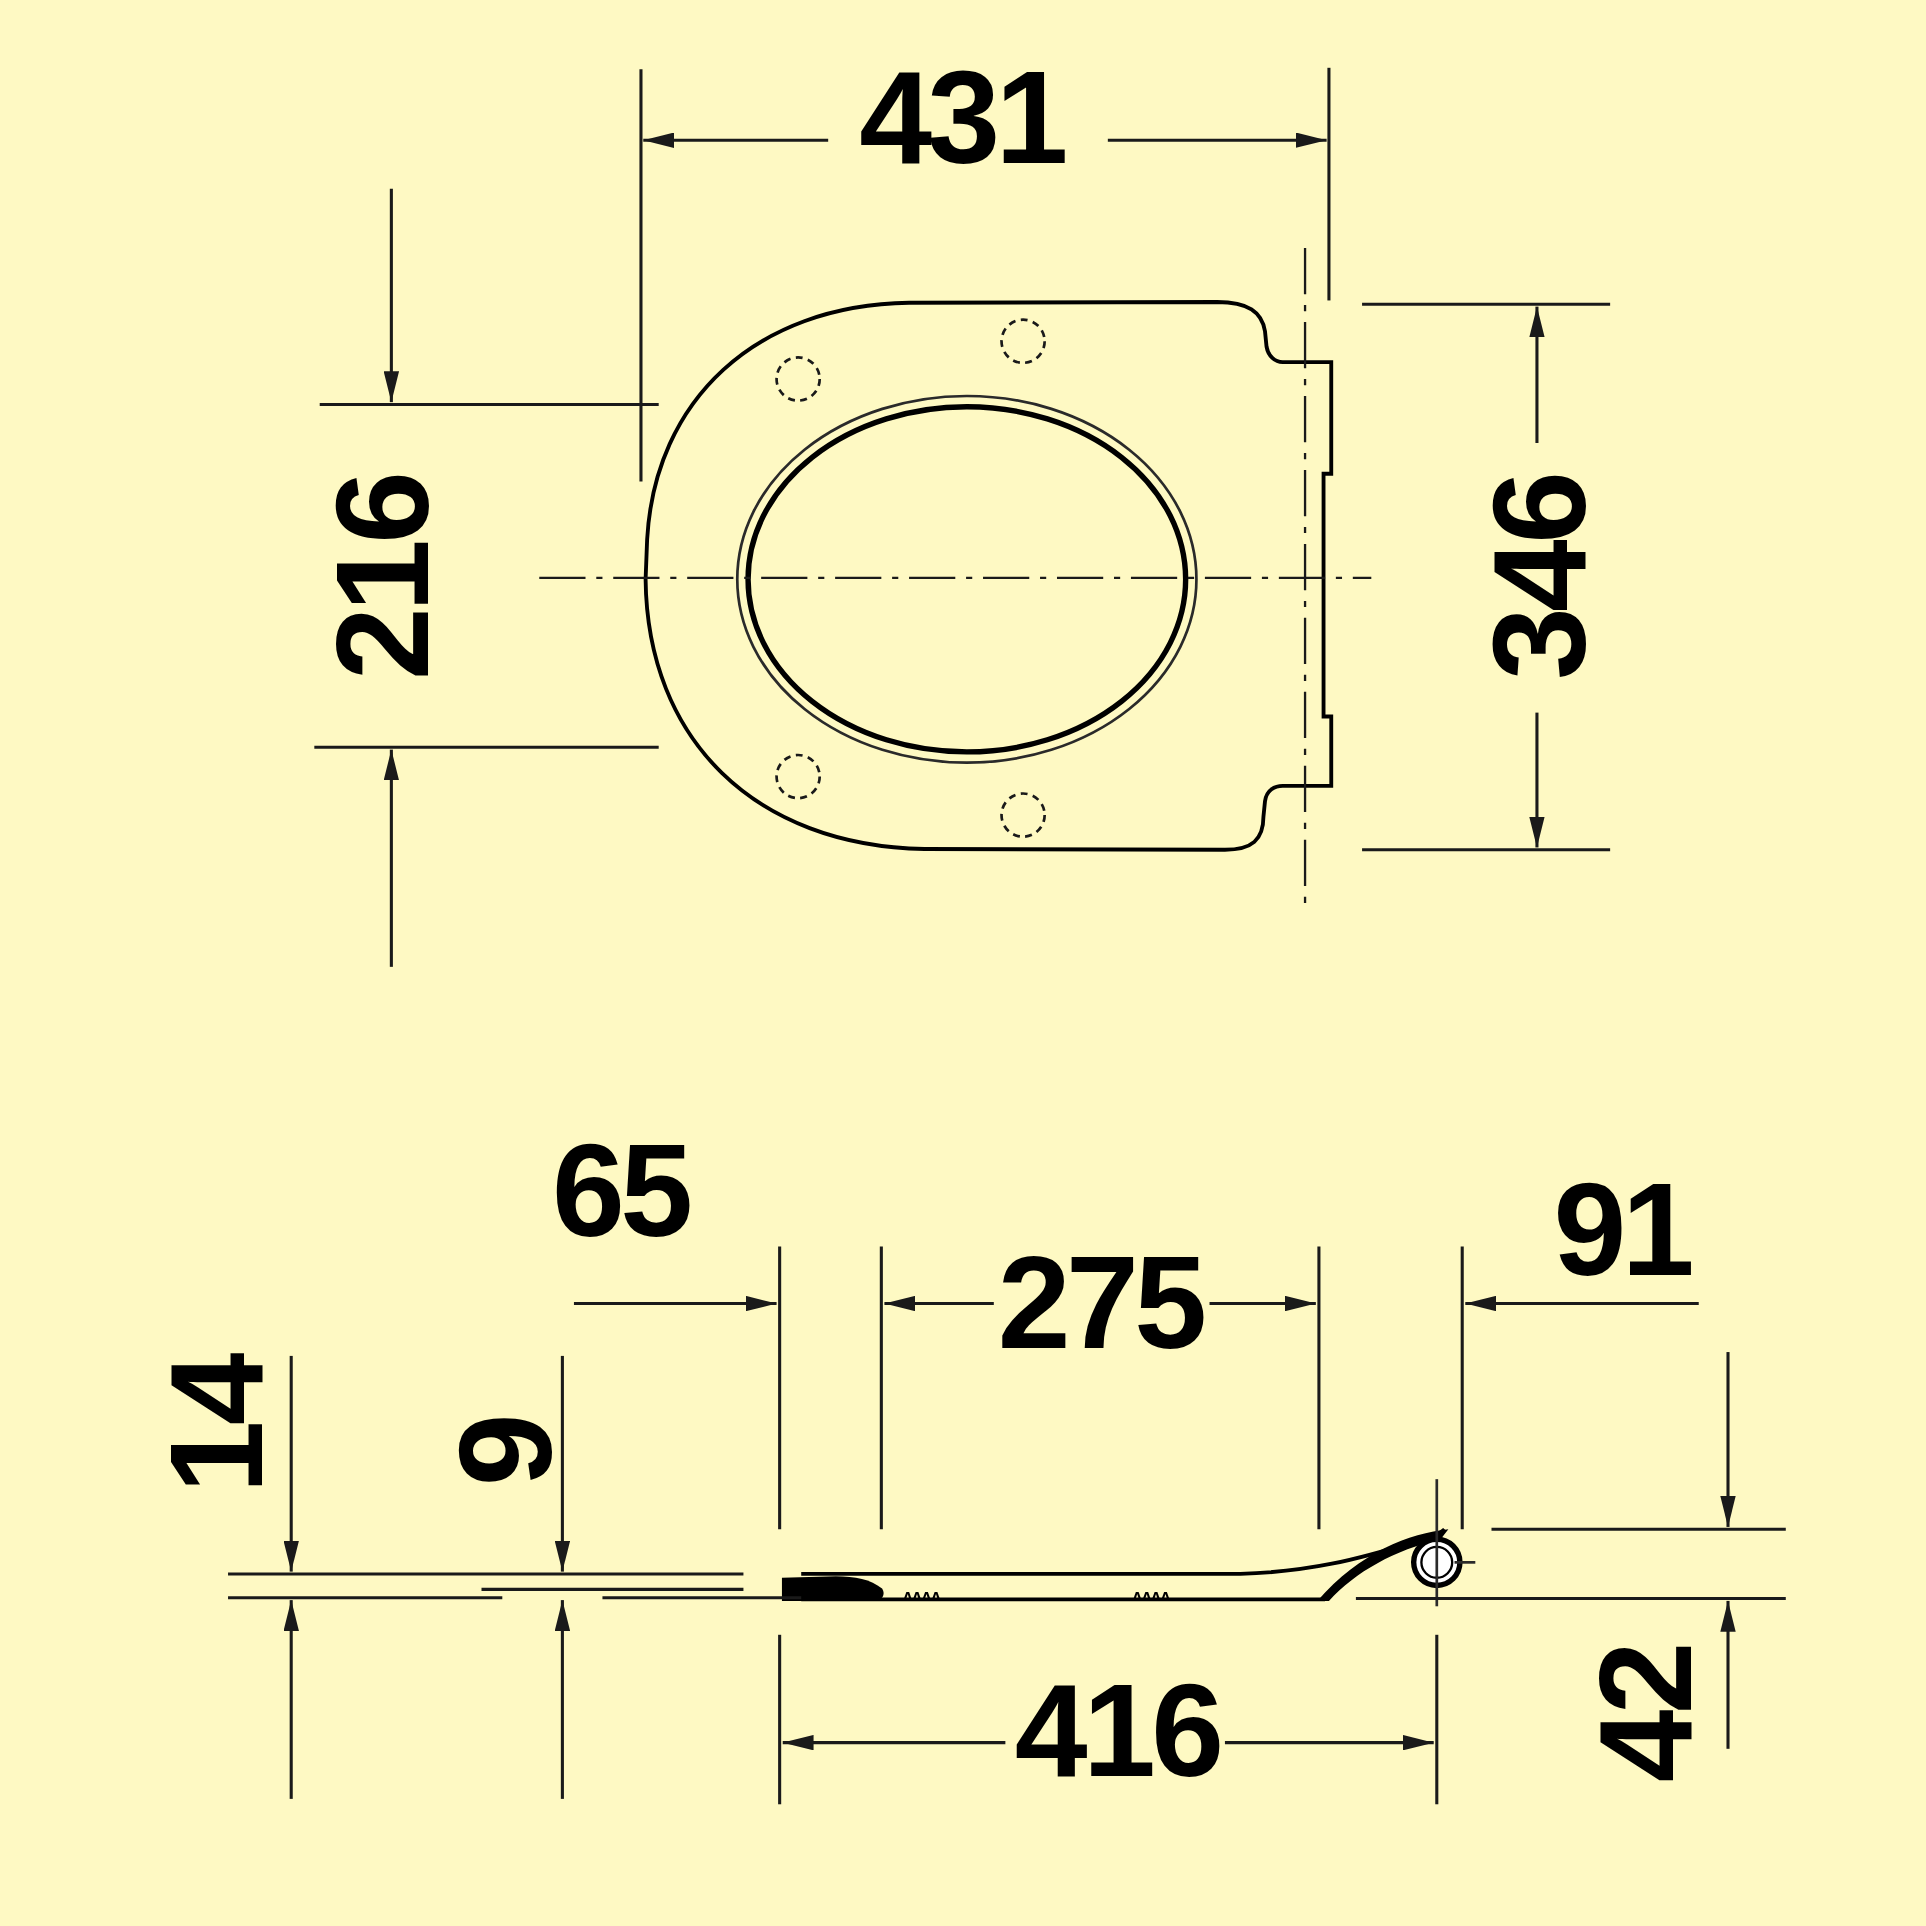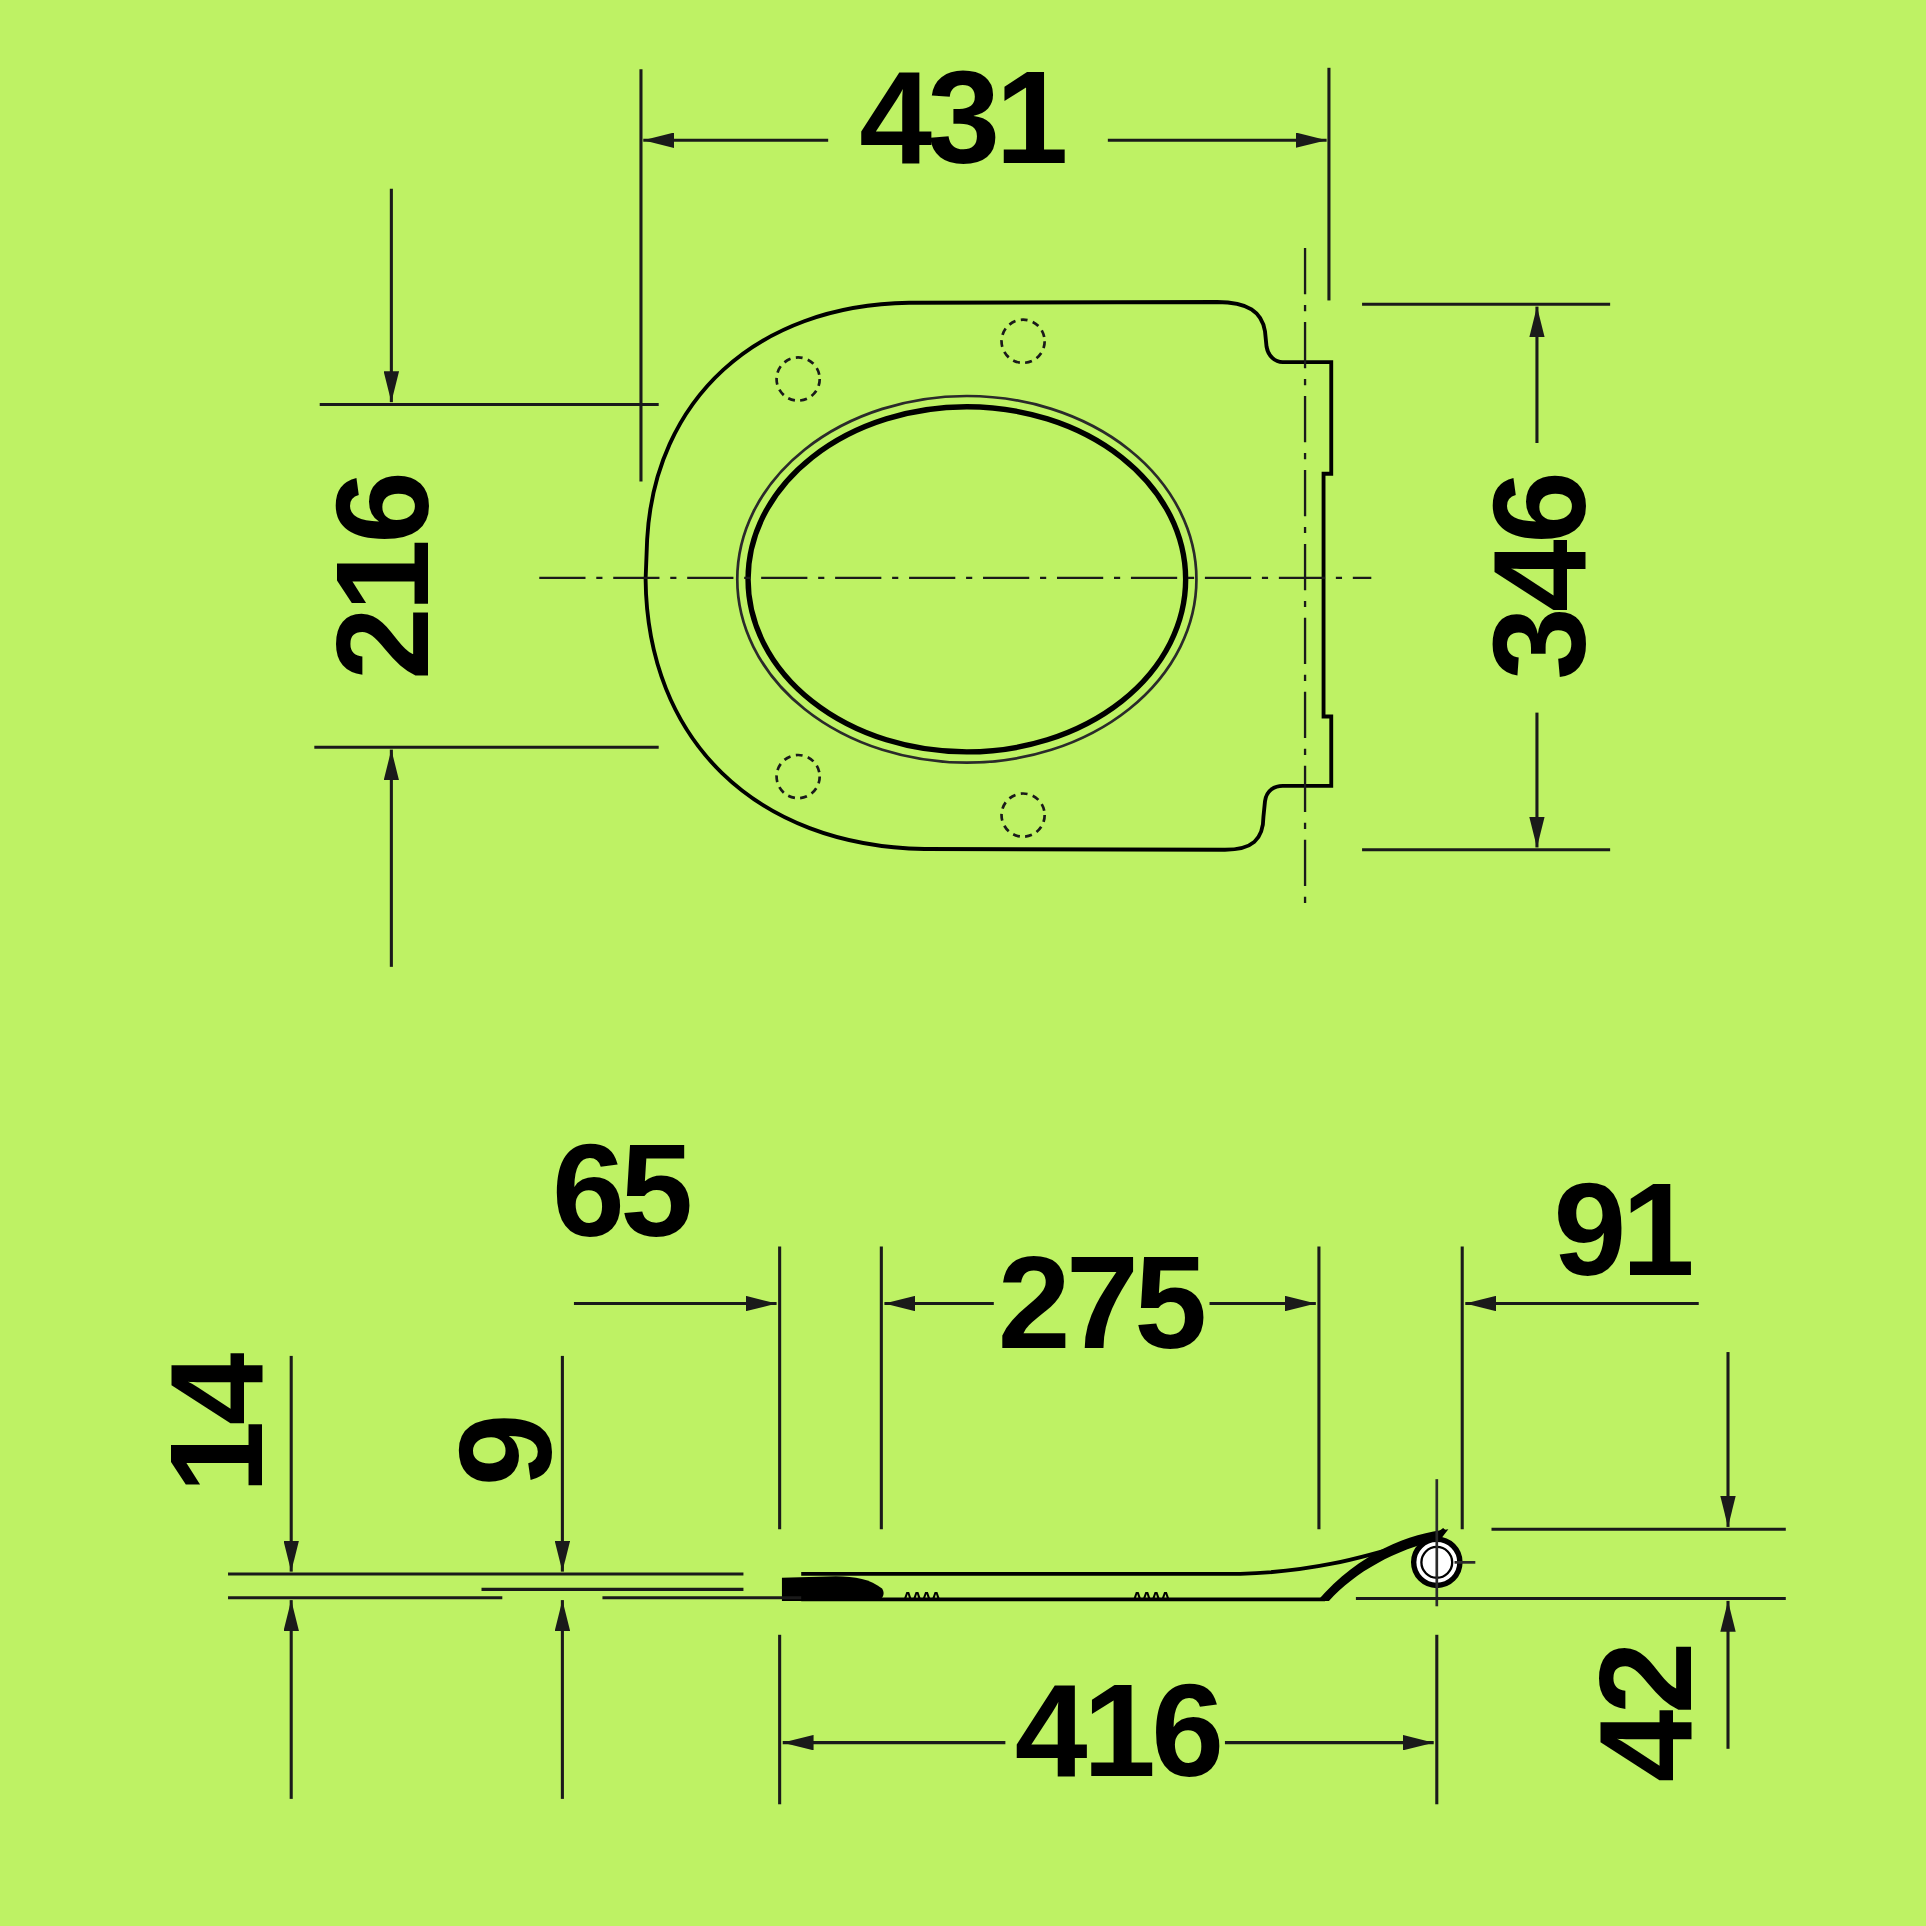--- a/index.html
+++ b/index.html
@@ -1,16 +1,16 @@
 <!DOCTYPE html>
 <html style="font-size:12.3px"><head>
 <meta charset="utf-8">
 <style>
   html, body { margin: 0; padding: 0; background: #ffffff; }
-  #canvas { width: 1926px; height: 1926px; position: relative; background: #bef264; text-align: center; }
+  #canvas { width: 1926px; height: 1926px; position: relative; background: #fef9c3; text-align: center; }
   svg { position: absolute; left: 0; top: 0; }
   .dim-line { stroke: #1a1a1a; stroke-width: 4; fill: none; }
   .thin { stroke: #2a2a2a; stroke-width: 3.5; fill: none; }
   .outline { stroke: #000000; stroke-width: 5; fill: none; }
   .bold-outline { stroke: #000000; stroke-width: 7; fill: none; }
   .center-line { stroke: #1a1a1a; stroke-width: 3; fill: none; stroke-dasharray: 60 14 8 14; }
   .hidden-circle { stroke: #1a1a1a; stroke-width: 3.5; fill: none; stroke-dasharray: 9 7; }
   .arrow { fill: #1a1a1a; }
   .dim-text { font-family: "Liberation Sans", sans-serif; font-weight: bold; font-size: 170px; fill: #000; letter-spacing: -6px; }
 </style>

